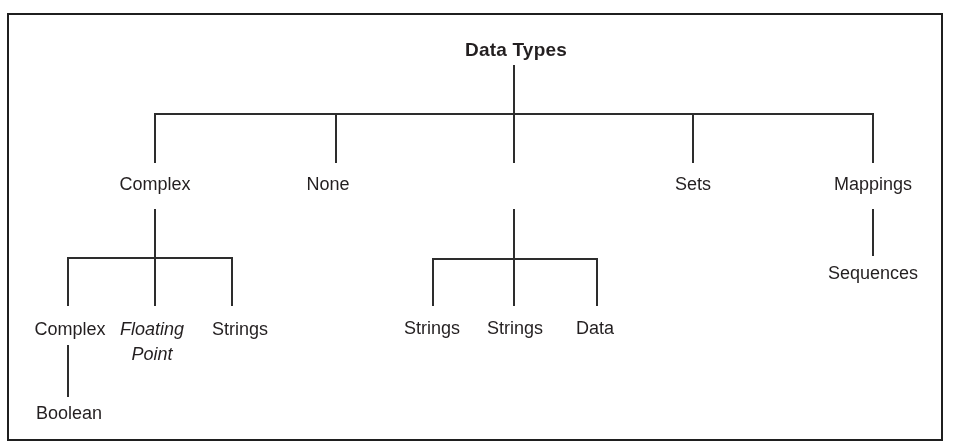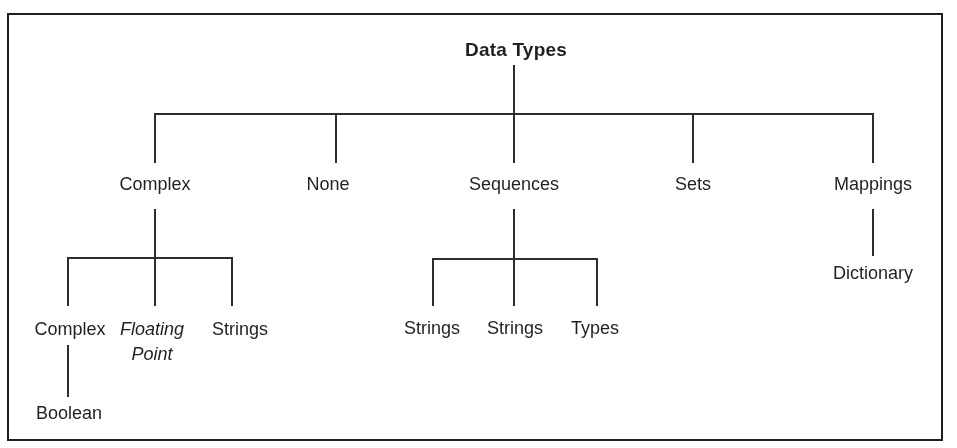--- a/index.html
+++ b/index.html
@@ -72,28 +72,27 @@
   <div class="hl" style="left:432px;top:250px;width:166px"></div>
   <div class="vl" style="left:432px;top:250px;height:48px"></div>
   <div class="vl" style="left:596px;top:250px;height:48px"></div>
 
   <div class="vl" style="left:872px;top:201px;height:47px"></div>
 
   <div class="lbl title" style="left:516px;top:31px">Data Types</div>
 
   <div class="lbl" style="left:155px;top:166px">Complex</div>
   <div class="lbl" style="left:328px;top:166px">None</div>
-  <div class="lbl" style="left:514px;top:166px">Sequences</div>
   <div class="lbl" style="left:693px;top:166px">Sets</div>
   <div class="lbl" style="left:873px;top:166px">Mappings</div>
 
   <div class="lbl" style="left:70px;top:311px">Complex</div>
   <div class="lbl wrap" style="left:152px;top:309px">Floating Point</div>
   <div class="lbl" style="left:240px;top:311px">Strings</div>
   <div class="lbl" style="left:69px;top:395px">Boolean</div>
 
   <div class="lbl" style="left:432px;top:310px">Strings</div>
   <div class="lbl" style="left:515px;top:310px">Strings</div>
-  <div class="lbl" style="left:595px;top:310px">Types</div>
+  <div class="lbl" style="left:595px;top:310px">Data</div>
 
-  <div class="lbl" style="left:873px;top:255px">Dictionary</div>
+  <div class="lbl" style="left:873px;top:255px">Sequences</div>
 
 </div>
 
 </body></html>

